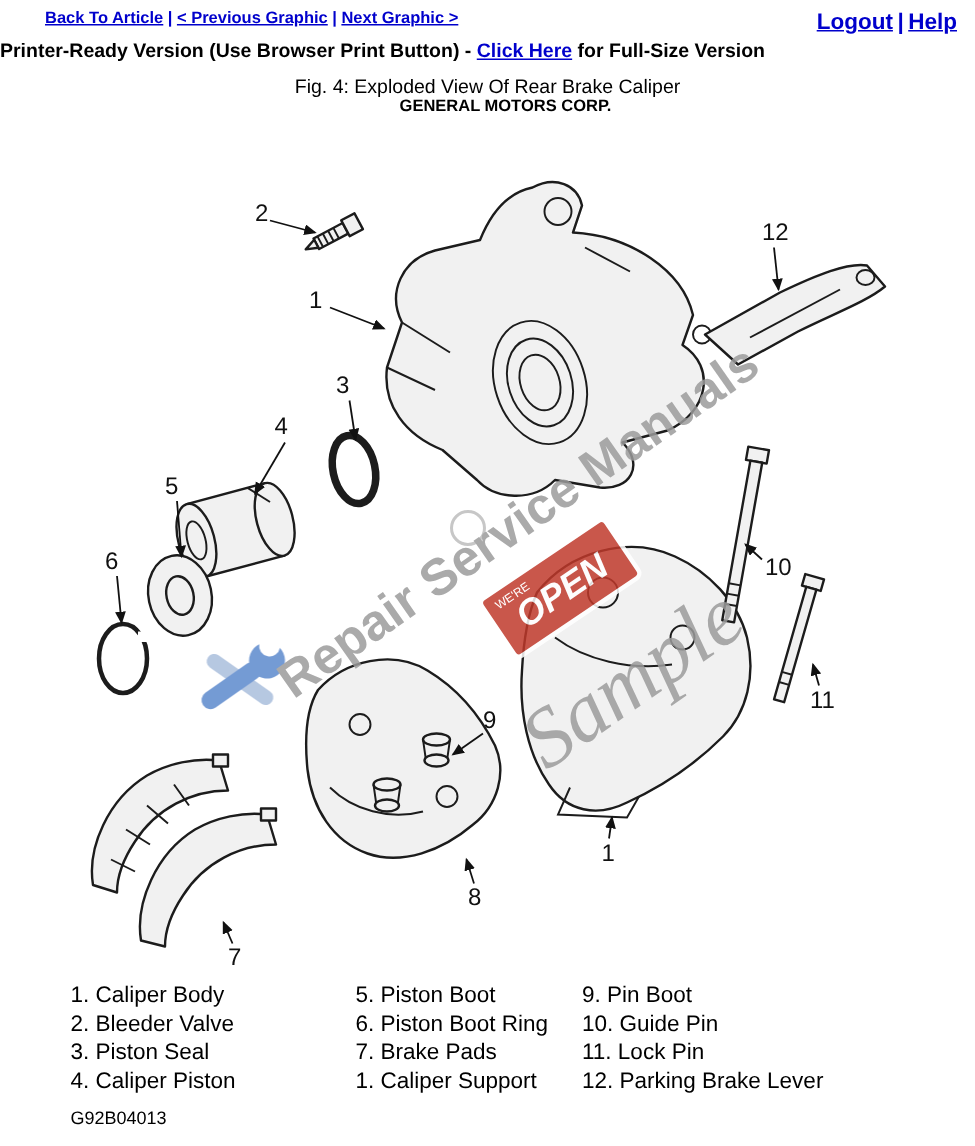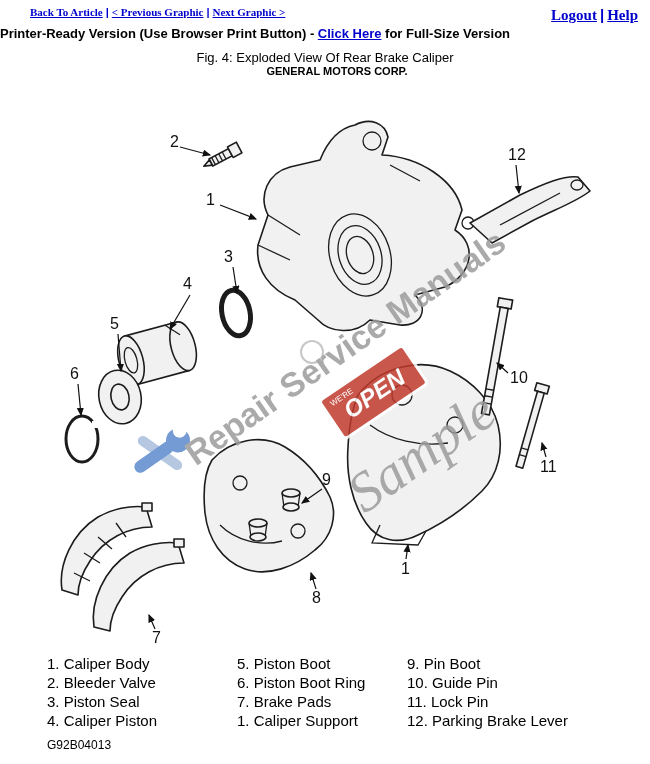--- a/index.html
+++ b/index.html
@@ -1,37 +1,37 @@
 <!DOCTYPE html>
 <html><head>
 <meta charset="utf-8">
 <style>
   html,body{margin:0;padding:0;}
   body{
     width:650px;height:764px;position:relative;background:#ffffff;
     font-family:"Liberation Sans","DejaVu Sans",sans-serif;color:#000;
     overflow:hidden;
   }
-  a.navlink{color:#0000cc;font-weight:bold;text-decoration:underline;cursor:pointer;font-family:Liberation Serif, serif;}
+  a.navlink{color:#0000cc;font-weight:bold;text-decoration:underline;cursor:pointer;}
   .sep{color:#0000cc;font-weight:bold;padding:0 3px;}
   .topnav{position:absolute;top:6px;left:30px;font-size:11px;}
   .topnav-right{position:absolute;top:6px;right:12px;font-size:15px;}
   .title-line{position:absolute;top:26px;left:0;width:100%;text-align:left;
     font-size:13px;font-weight:bold;}
   .title-line a{color:#0000cc;text-decoration:underline;cursor:pointer;}
   .fig-caption{position:absolute;top:50px;left:0;width:100%;text-align:center;
     font-size:13px;font-weight:normal;}
   .manufacturer{position:absolute;top:65px;left:0;width:100%;text-align:center;
     font-size:11px;font-weight:bold;padding-left:12px;}
   .diagram-wrap{position:absolute;top:95px;left:0;width:650px;height:555px;}
   .legend{position:absolute;top:654px;left:0;width:650px;font-size:15px;line-height:19px;}
   .legend-col{position:absolute;top:0;white-space:nowrap;}
   .legend-col.c1{left:47px;}
   .legend-col.c2{left:205px;margin-left:32px;}
-  .legend-col.c3{left:388px;margin-left:19px;}
+  .legend-col.c3{left:388px;}
   .figure-id{position:absolute;top:738px;left:47px;font-size:12px;}
   svg text.callout{font-family:"Liberation Sans",sans-serif;font-size:16px;fill:#111;}
   svg .part{fill:#f1f1f1;stroke:#1c1c1c;stroke-width:1.6;stroke-linejoin:round;}
   svg .detail{fill:none;stroke:#1c1c1c;stroke-width:1.3;}
   svg .leader{stroke:#111;stroke-width:1.2;fill:none;}
 </style>
 </head>
 <body>
 
 <div class="topnav">

